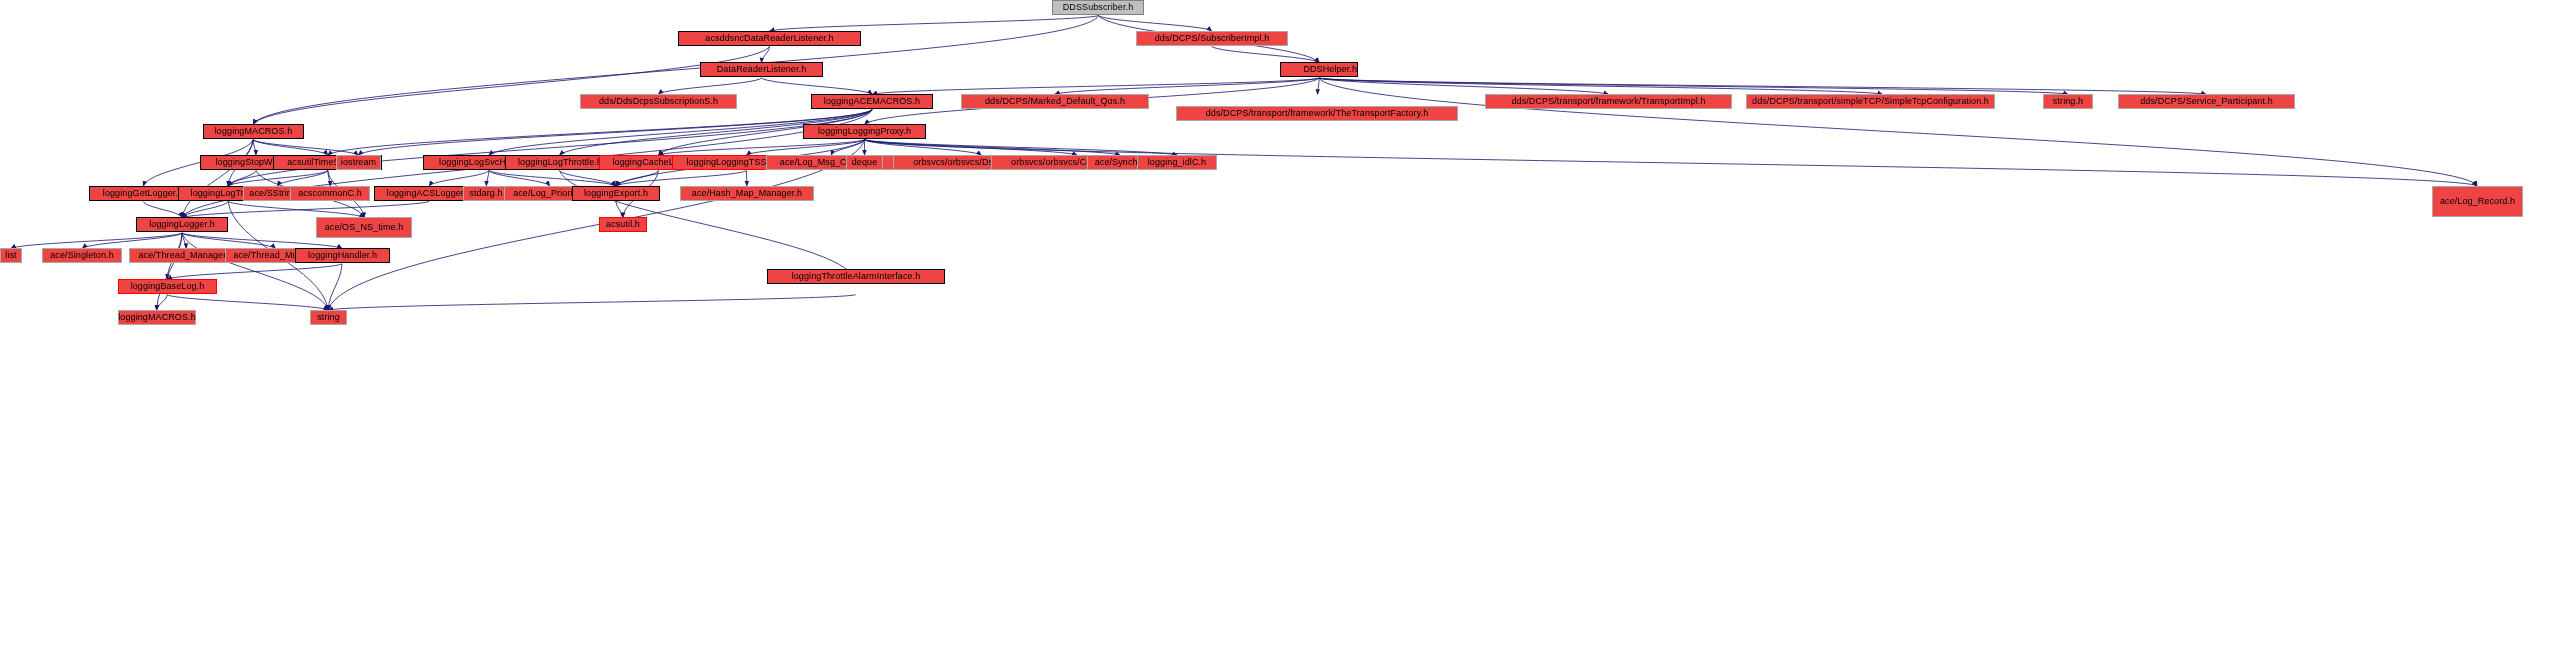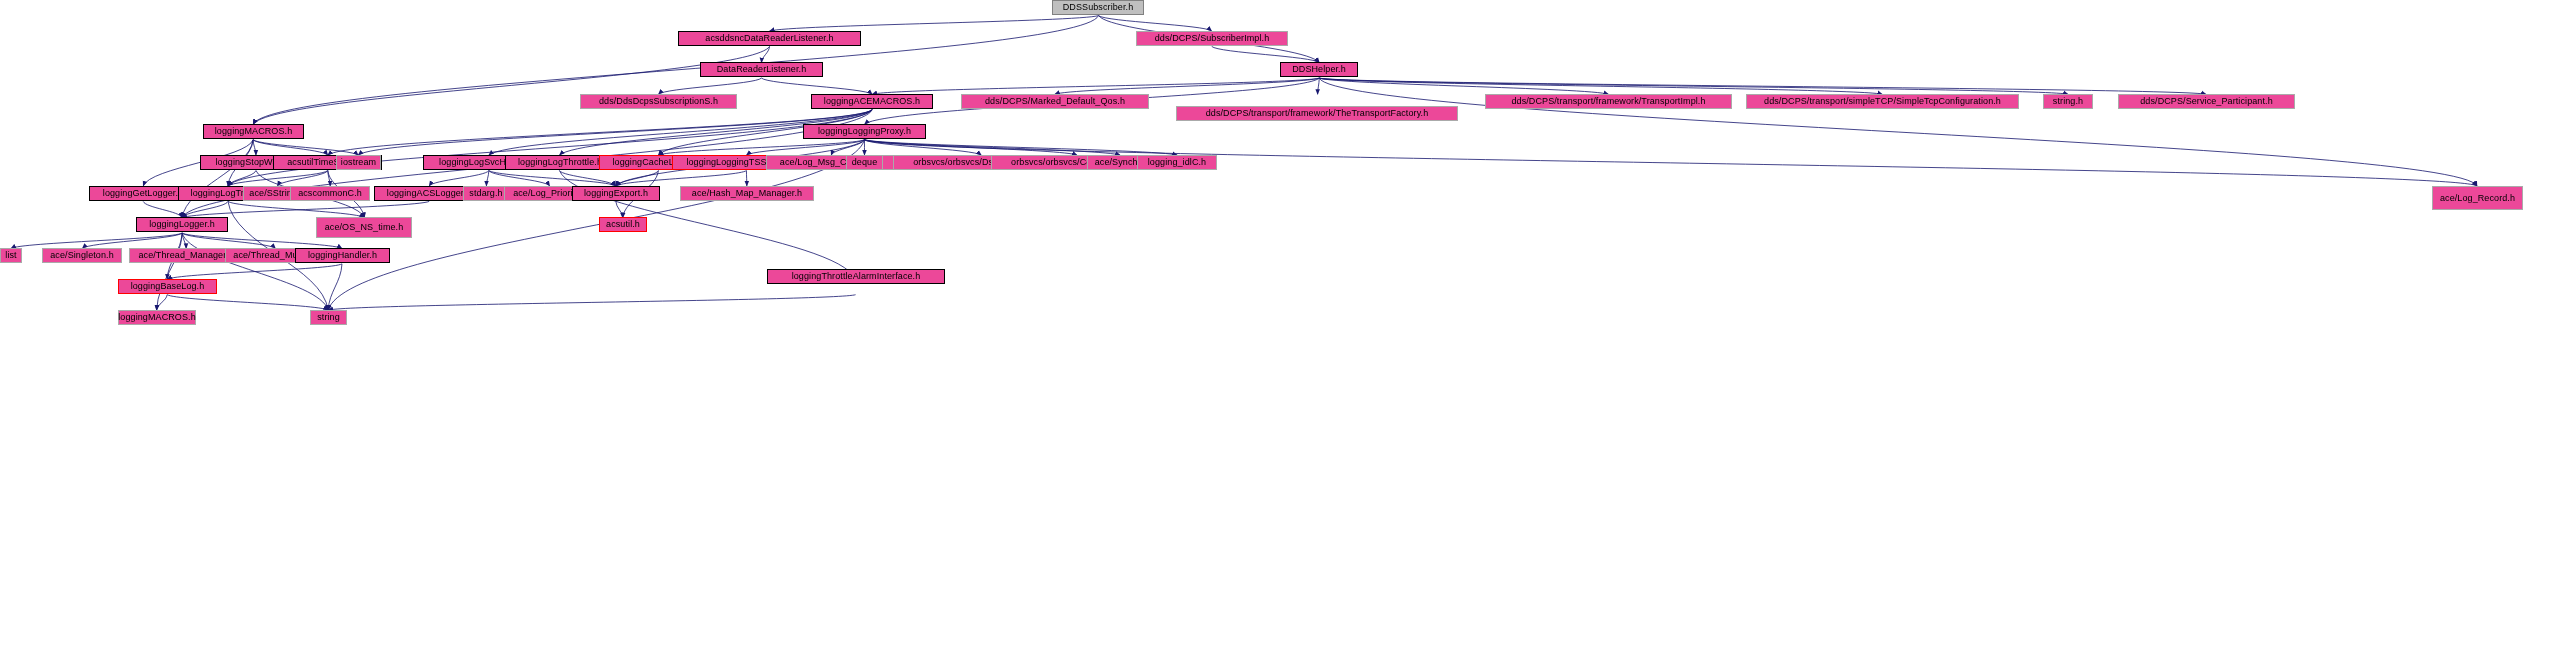--- a/index.html
+++ b/index.html
@@ -22,21 +22,21 @@
     width: 2576px;
     height: 660px;
     pointer-events: none;
   }
   .node {
     position: absolute;
     box-sizing: border-box;
     display: flex;
     align-items: center;
     justify-content: center;
-    background: #ec4899;
+    background: #ef4444;
     white-space: nowrap;
     line-height: 1;
     letter-spacing: 0.1px;
     color: #000000;
     z-index: 5;
     cursor: pointer;
   }
   .node .label {
     display: block;
     transform: translateY(-0.4px);
@@ -142,39 +142,39 @@
       </div>
       <div class="node n-strong" style="left: 678px; top: 31px; width: 183px; height: 15.4px; font-size: 9px;">
         <span class="label">acsddsncDataReaderListener.h</span>
       </div>
       <div class="node n-plain" style="left: 1136px; top: 31px; width: 152px; height: 15.4px; font-size: 9px;">
         <span class="label">dds/DCPS/SubscriberImpl.h</span>
       </div>
       <div class="node n-strong" style="left: 700px; top: 62px; width: 123px; height: 15.4px; font-size: 9px;">
         <span class="label">DataReaderListener.h</span>
       </div>
-      <div class="node n-strong" style="left: 1280px; top: 62px; width: 78px; height: 15.4px; font-size: 9px;">
+      <div class="node n-strong" style="left: 1280px; top: 62px; width: 78px; height: 15.4px; font-size: 9px; justify-content: flex-end;">
         <span class="label">DDSHelper.h</span>
       </div>
       <div class="node n-plain" style="left: 580px; top: 94px; width: 157px; height: 15.4px; font-size: 9px;">
         <span class="label">dds/DdsDcpsSubscriptionS.h</span>
       </div>
       <div class="node n-strong" style="left: 811px; top: 94px; width: 122px; height: 15.4px; font-size: 9px;">
         <span class="label">loggingACEMACROS.h</span>
       </div>
       <div class="node n-plain" style="left: 961px; top: 94px; width: 188px; height: 15.4px; font-size: 9px;">
         <span class="label">dds/DCPS/Marked_Default_Qos.h</span>
       </div>
       <div class="node n-plain" style="left: 1176px; top: 94px; width: 282px; height: 15.4px; font-size: 9px; margin-top: 12px;">
         <span class="label">dds/DCPS/transport/framework/TheTransportFactory.h</span>
       </div>
       <div class="node n-plain" style="left: 1485px; top: 94px; width: 247px; height: 15.4px; font-size: 9px;">
         <span class="label">dds/DCPS/transport/framework/TransportImpl.h</span>
       </div>
-      <div class="node n-plain" style="left: 1746px; top: 94px; width: 273px; height: 15.4px; font-size: 9px;">
+      <div class="node n-plain" style="left: 1746px; top: 94px; width: 249px; height: 15.4px; font-size: 9px;">
         <span class="label">dds/DCPS/transport/simpleTCP/SimpleTcpConfiguration.h</span>
       </div>
       <div class="node n-plain" style="left: 2043px; top: 94px; width: 50px; height: 15.4px; font-size: 9px;">
         <span class="label">string.h</span>
       </div>
       <div class="node n-plain" style="left: 2118px; top: 94px; width: 177px; height: 15.4px; font-size: 9px;">
         <span class="label">dds/DCPS/Service_Participant.h</span>
       </div>
       <div class="node n-strong" style="left: 203px; top: 124px; width: 101px; height: 15.4px; font-size: 9px;">
         <span class="label">loggingMACROS.h</span>
@@ -241,21 +241,21 @@
       </div>
       <div class="node n-plain" style="left: 504px; top: 186px; width: 92px; height: 15.4px; font-size: 9px;">
         <span class="label">ace/Log_Priority.h</span>
       </div>
       <div class="node n-strong" style="left: 572px; top: 186px; width: 88px; height: 15.4px; font-size: 9px;">
         <span class="label">loggingExport.h</span>
       </div>
       <div class="node n-plain" style="left: 680px; top: 186px; width: 134px; height: 15.4px; font-size: 9px;">
         <span class="label">ace/Hash_Map_Manager.h</span>
       </div>
-      <div class="node n-plain" style="left: 2432px; top: 186px; width: 91px; height: 24px; font-size: 9px;">
+      <div class="node n-plain" style="left: 2432px; top: 186px; width: 91px; height: 31px; font-size: 9px;">
         <span class="label">ace/Log_Record.h</span>
       </div>
       <div class="node n-red" style="left: 599px; top: 217px; width: 48px; height: 15.4px; font-size: 9px;">
         <span class="label">acsutil.h</span>
       </div>
       <div class="node n-plain" style="left: 316px; top: 217px; width: 96px; height: 21px; font-size: 9px;">
         <span class="label">ace/OS_NS_time.h</span>
       </div>
       <div class="node n-strong" style="left: 136px; top: 217px; width: 92px; height: 15.4px; font-size: 9px;">
         <span class="label">loggingLogger.h</span>

